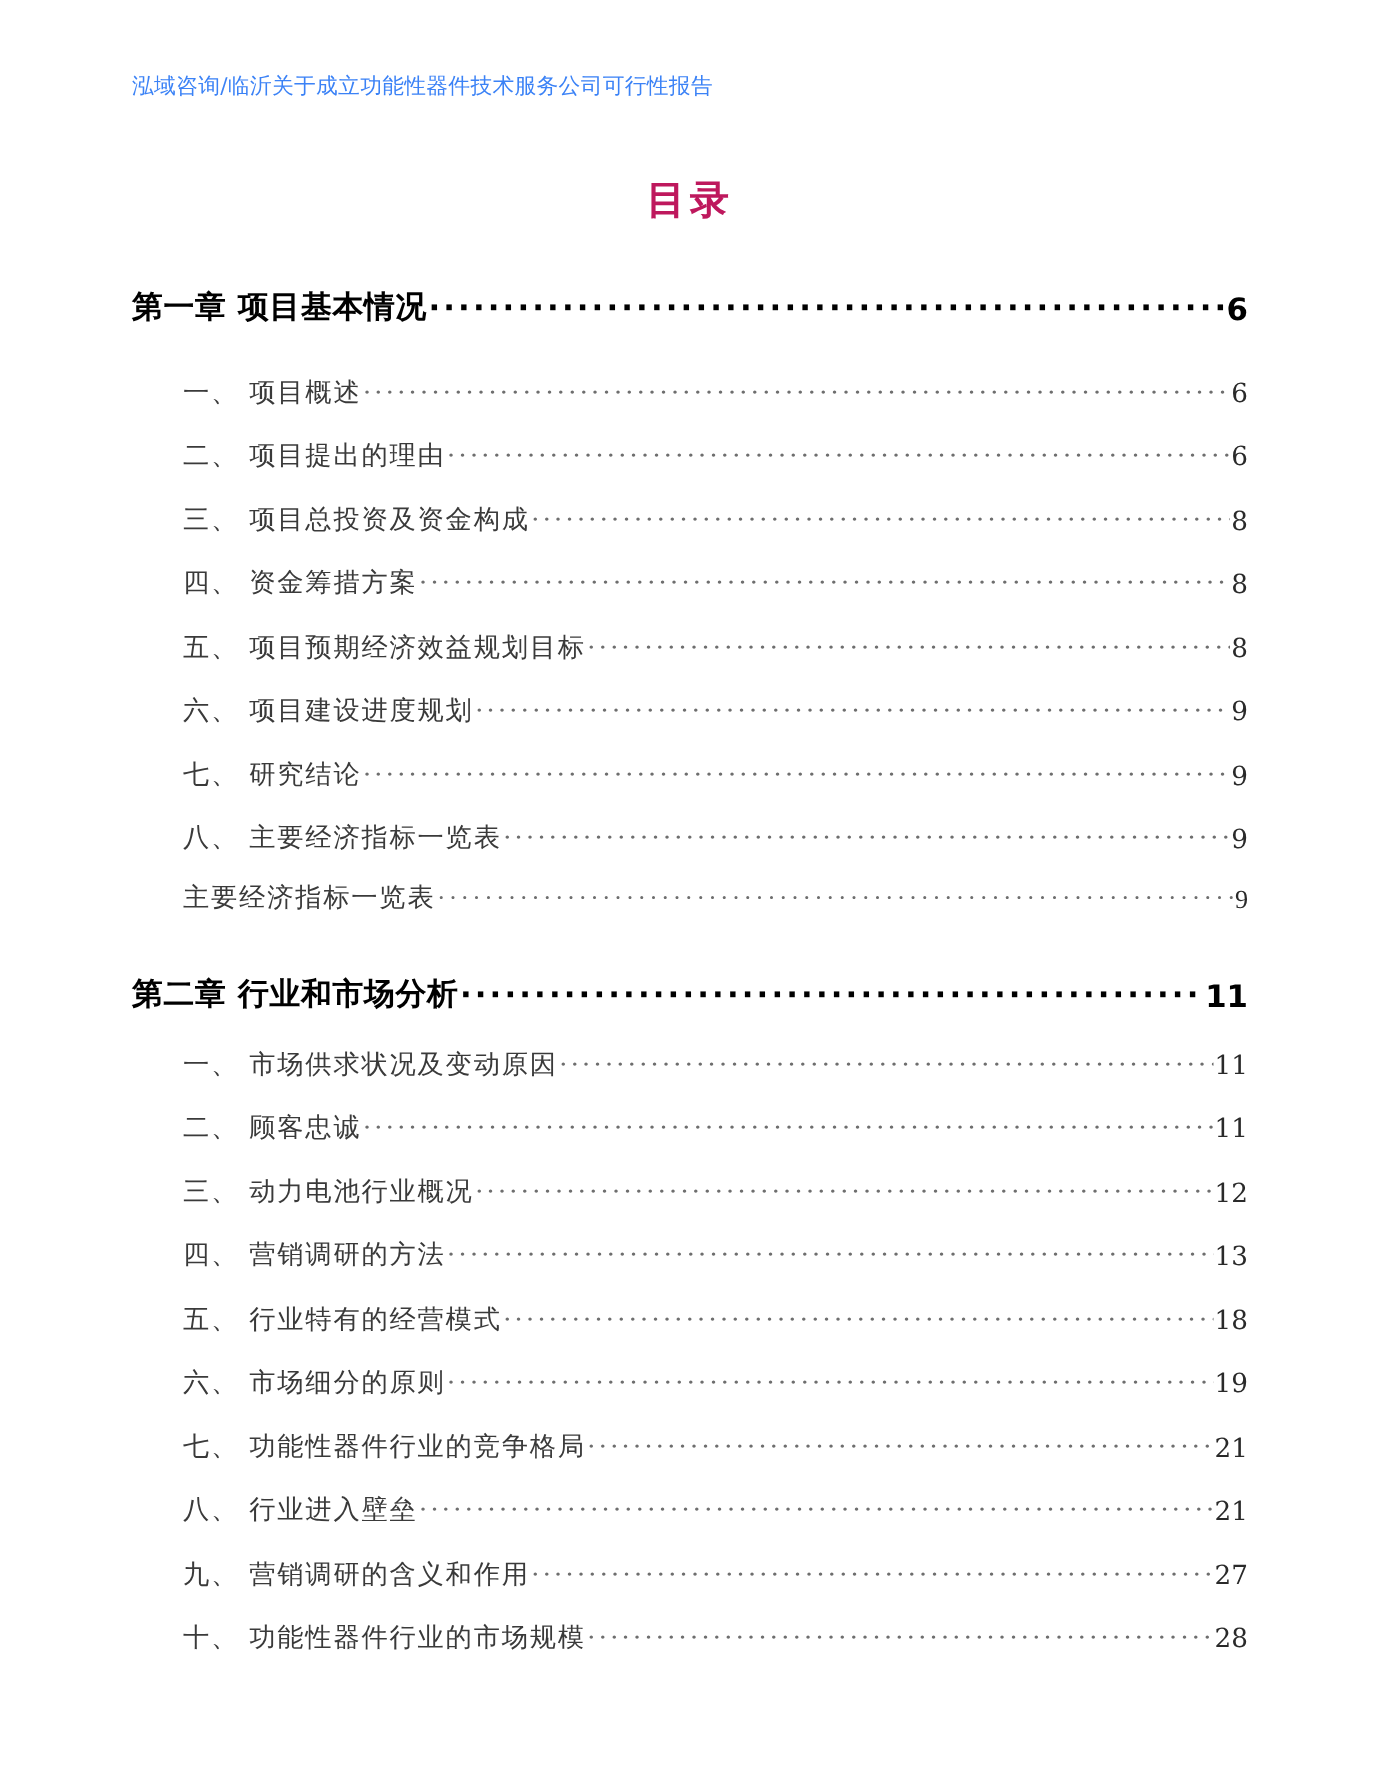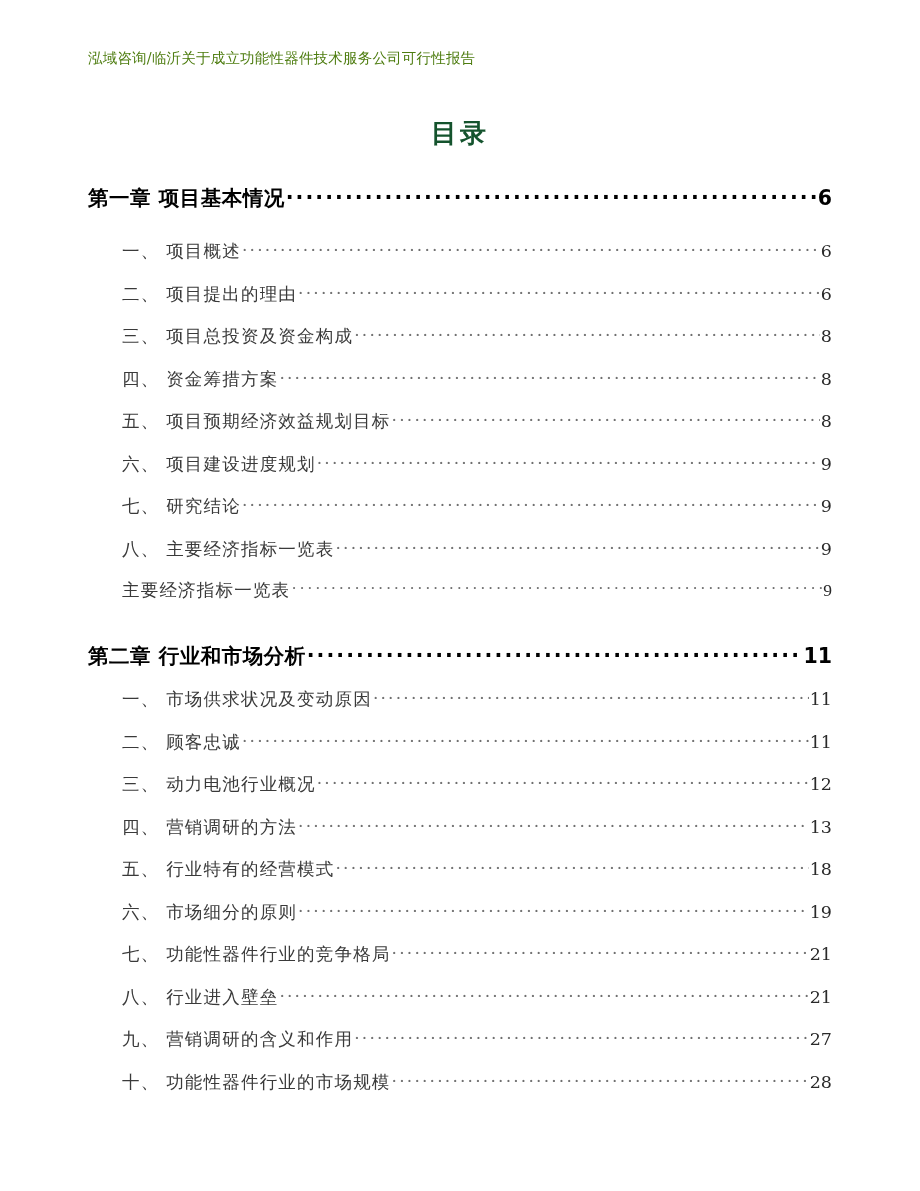--- a/index.html
+++ b/index.html
@@ -21,50 +21,50 @@
   }
 
   
   .doc-header {
     position: absolute;
     top: 48px;
     left: 88px;
     right: 88px;
     font-size: 14.5px;
     line-height: 20px;
-    color: #4d7c0f;
+    color: #3b82f6;
     letter-spacing: 0.2px;
     white-space: nowrap;
   }
 
   
   .toc-title {
     position: absolute;
     top: 116px;
     left: 0;
     width: 920px;
     text-align: center;
     font-size: 26px;
     font-weight: bold;
-    color: #14532d;
+    color: #be185d;
     letter-spacing: 3px;
     font-family: "DejaVu Sans", "Liberation Sans", sans-serif;
   }
 
   
   .toc {
     position: absolute;
     top: 178px;
     left: 88px;
     width: 744px;
   }
 
   .toc-entry {
     display: flex;
-    align-items: center;
+    align-items: flex-end;
     width: 100%;
     box-sizing: border-box;
     white-space: nowrap;
   }
 
   .entry-text {
     flex: 0 0 auto;
   }
   .leader {
     flex: 1 1 auto;

